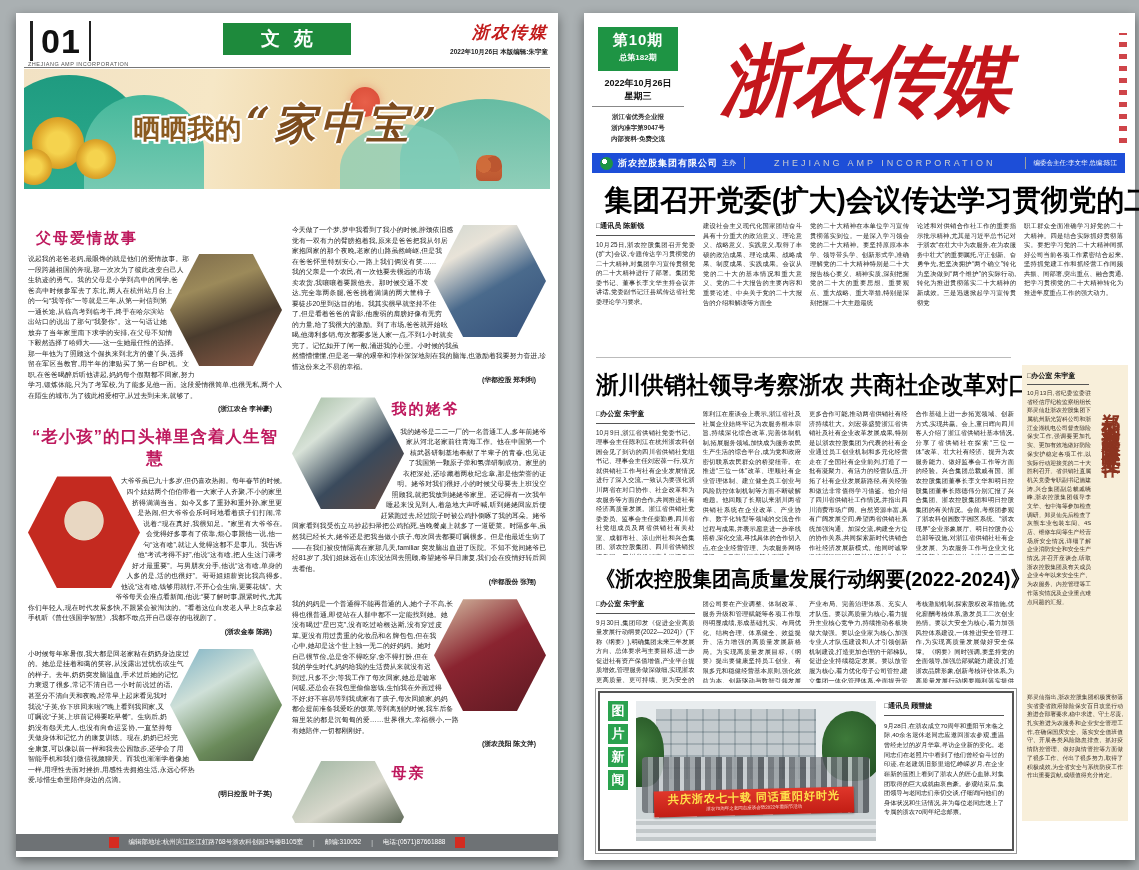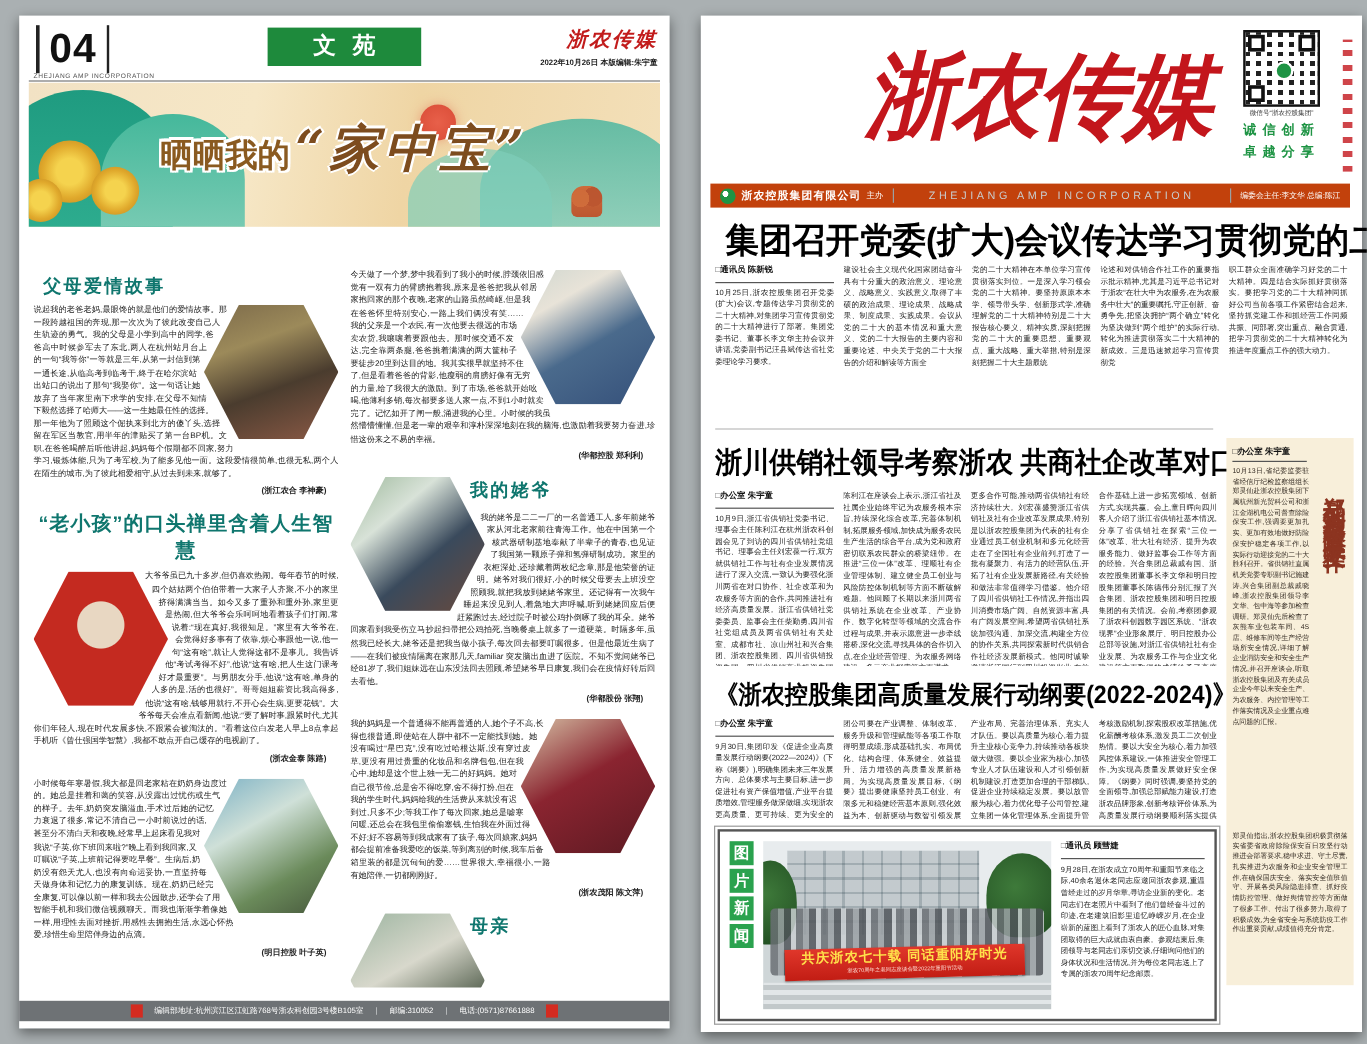--- a/index.html
+++ b/index.html
@@ -40,21 +40,21 @@
     text-shadow:-2px 0 #fff,2px 0 #fff,0 -2px #fff,0 2px #fff,-2px -2px #fff,2px 2px #fff,2px -2px #fff,-2px 2px #fff; }
   .lp-banner-title .t2 { font-family:"DejaVu Serif",serif; font-size:42px; font-weight:900; color:#7d4c1e; font-style:italic;
     text-shadow:-2px 0 #fff,2px 0 #fff,0 -2px #fff,0 2px #fff; letter-spacing:4px; }
 
   .lp-blue { position:absolute; left:0; top:56px; right:0; bottom:0; background:#d6e8ed; z-index:-1; }
   .lp-intro { position:absolute; left:70px; right:70px; top:176px; font-size:8px; line-height:1.7; color:#9a6a32; font-weight:700; text-align:center; }
 
   .lp-cols { position:absolute; left:12px; right:12px; top:212px; bottom:34px; display:flex; gap:10px; overflow:hidden; }
   .lp-col { flex:1; overflow:hidden; }
   .art { margin-bottom:12px; }
-  .art-title { font-size:15px; font-weight:900; color:#0f766e; letter-spacing:2px; margin:4px 0 6px 8px; }
+  .art-title { font-size:15px; font-weight:900; color:#be185d; letter-spacing:2px; margin:4px 0 6px 8px; }
   .art-title.center { text-align:center; margin-left:0; letter-spacing:1px; }
   .art-title.big { font-size:16.5px; }
   .art-body { font-size:6.8px; line-height:1.55; color:#222; text-align:justify; }
   .hex { width:112px; height:112px; clip-path:polygon(26% 0,74% 0,100% 50%,74% 100%,26% 100%,0 50%); shape-outside:polygon(26% 0,74% 0,100% 50%,74% 100%,26% 100%,0 50%); }
   .hex.r { float:right; margin:0 0 4px 6px; }
   .hex.l { float:left; margin:0 6px 4px 0; }
   .p0 { background:linear-gradient(160deg,#7c6a4a 0%,#9c8a5a 30%,#4a3c2e 60%,#8c5a46 100%); }
   .p1 { background:linear-gradient(150deg,#cfd6cf 0%,#e8e3d8 25%,#4a6a8c 55%,#35507a 100%); }
   .p2 { background:radial-gradient(circle at 50% 40%,#e8d7c2 0 22%,#c42a20 23% 100%); }
   .p3 { background:linear-gradient(140deg,#9cb89a 0%,#d8e2d8 30%,#3a4a5c 60%,#6a4a3c 100%); }
@@ -80,21 +80,21 @@
   .qr { width:64px; height:64px; margin:0 auto; position:relative; border:2px solid #111;
     background:repeating-linear-gradient(0deg,#111 0 4px,#fff 4px 8px),repeating-linear-gradient(90deg,#111 0 4px,#fff 4px 9px); background-blend-mode:screen; }
   .qr .f { position:absolute; width:14px; height:14px; border:3px solid #111; background:#fff; }
   .qr .f1 { left:2px; top:2px; } .qr .f2 { right:2px; top:2px; } .qr .f3 { left:2px; bottom:2px; }
   .qr .c { position:absolute; left:24px; top:24px; width:16px; height:16px; border-radius:50%; background:#1e9444; border:2px solid #fff; }
   .qr-cap { font-size:5.5px; color:#333; margin-top:2px; }
   .slogan { font-size:11px; font-weight:900; color:#1e9444; letter-spacing:5px; margin-top:3px; white-space:nowrap; }
   .edge-strip { position:absolute; right:-2px; top:10px; width:8px; height:110px;
     background:repeating-linear-gradient(0deg,#c3161c 0 5px,#fff 5px 12px); opacity:.8; }
 
-  .rp-orgbar { position:absolute; left:8px; right:10px; top:140px; height:20px; background:#c2410c; display:flex; align-items:center; color:#fff; font-size:9px; }
+  .rp-orgbar { position:absolute; left:8px; right:10px; top:140px; height:20px; background:#1d4ed8; display:flex; align-items:center; color:#fff; font-size:9px; }
   .rp-orgbar .logo { width:13px; height:13px; border-radius:50%; background:radial-gradient(circle at 35% 35%,#fff 0 20%,#1e9444 22%); margin:0 5px 0 8px; }
   .rp-orgbar .org { font-weight:900; letter-spacing:1px; }
   .rp-orgbar .host { font-size:7px; margin-left:4px; }
   .rp-orgbar .mid { flex:1; text-align:center; color:#c9cdcf; letter-spacing:3px; font-size:9px; }
   .rp-orgbar .ed { font-size:6.5px; margin-right:8px; white-space:nowrap; }
   .rp-orgbar .vd { width:1px; height:12px; background:#9aa0a3; margin:0 8px; }
 
   .headline1 { position:absolute; left:10px; right:10px; top:168px; font-size:29px; font-weight:900; color:#000; text-align:center; letter-spacing:0; white-space:nowrap; transform:scaleX(.96); }
   .byline { font-size:7px; font-weight:900; color:#111; border-bottom:1px solid #555; padding-bottom:3px; margin-bottom:4px; }
   .newscols { position:absolute; display:flex; gap:8px; }
@@ -131,21 +131,21 @@
   .pn-text { flex:1; font-size:6.2px; line-height:1.55; color:#1c1c1c; text-align:justify; overflow:hidden; }
   .pn-text .byline { margin-bottom:5px; }
 </style>
 </head>
 <body>
 
 <div class="page" id="page-left">
   <div class="lp-blue"></div>
 
   <div class="lp-header">
-    <div class="lp-pagenum">04</div>
+    <div class="lp-pagenum">01</div>
     <div class="lp-org">ZHEJIANG AMP INCORPORATION</div>
     <div class="lp-section">文苑</div>
     <div class="lp-brand">
       <div class="b">浙农传媒</div>
       <div class="d">2022年10月26日  本版编辑:朱宇童</div>
     </div>
   </div>
   <div class="lp-rule"></div>
 
   <div class="lp-banner">
@@ -212,32 +212,36 @@
     <span class="sep">|</span>
     <span>邮编:310052</span>
     <span class="sep">|</span>
     <span>电话:(0571)87661888</span>
     <span class="redblk"></span>
   </div>
 </div>
 
 <div class="page" id="page-right">
   <div class="rp-masthead">
+    <div class="mh-left">
+      <div class="issue-box">
+        <div class="l1">第10期</div>
+        <div class="l2">总第182期</div>
+      </div>
+      <div class="mh-date">
+        <div>2022年10月26日</div>
+        <div>星期三</div>
+      </div>
+      <div class="mh-honors">
+        <div>浙江省优秀企业报</div>
+        <div>浙内准字第9047号</div>
+        <div>内部资料·免费交流</div>
+      </div>
+    </div>
     <div class="mh-brand">浙农传媒</div>
-    <div class="mh-qr">
-      <div class="qr">
-        <div class="f f1"></div>
-        <div class="f f2"></div>
-        <div class="f f3"></div>
-        <div class="c"></div>
-      </div>
-      <div class="qr-cap">微信号“浙农控股集团”</div>
-      <div class="slogan">诚信创新</div>
-      <div class="slogan">卓越分享</div>
-    </div>
     <div class="edge-strip"></div>
   </div>
 
   <div class="rp-orgbar">
     <span class="logo"></span>
     <span class="org">浙农控股集团有限公司</span>
     <span class="host">主办</span>
     <span class="vd"></span>
     <span class="mid">ZHEJIANG AMP INCORPORATION</span>
     <span class="vd"></span>

